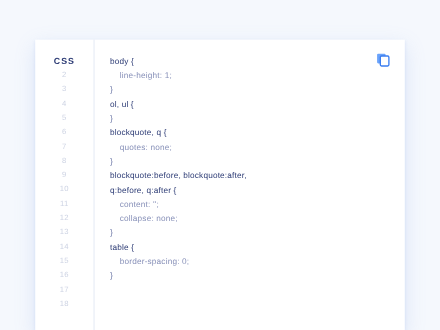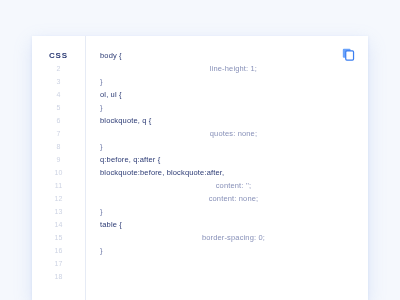--- a/index.html
+++ b/index.html
@@ -85,21 +85,20 @@
   }
   .code-line.selector {
     color: #2b3a74;
     font-weight: normal;
   }
   .code-line.brace {
     color: #6f7aa8;
   }
   .code-line.prop {
     color: #8790b8;
-    text-align: center;
   }
 
   
   #copy-button {
     position: absolute;
     top: 10px;
     right: 12px;
     width: 16px;
     height: 16px;
     display: flex;
@@ -144,24 +143,24 @@
     <div id="code-pane">
       <div id="code-lines">
           <div class="code-line selector">body {</div>
           <div class="code-line prop">    line-height: 1;</div>
           <div class="code-line brace">}</div>
           <div class="code-line selector">ol, ul {</div>
           <div class="code-line brace">}</div>
           <div class="code-line selector">blockquote, q {</div>
           <div class="code-line prop">    quotes: none;</div>
           <div class="code-line brace">}</div>
+          <div class="code-line selector">blockquote:before, blockquote:after,</div>
           <div class="code-line selector">q:before, q:after {</div>
-          <div class="code-line selector">blockquote:before, blockquote:after,</div>
           <div class="code-line prop">    content: '';</div>
-          <div class="code-line prop">    content: none;</div>
+          <div class="code-line prop">    collapse: none;</div>
           <div class="code-line brace">}</div>
           <div class="code-line selector">table {</div>
           <div class="code-line prop">    border-spacing: 0;</div>
           <div class="code-line brace">}</div>
         </div>
 
       <div id="copy-button">
         <svg id="copy-icon" width="13" height="13" viewBox="0 0 16 16">
           <rect x="1" y="1" width="9.5" height="11" rx="1.3" fill="#6aa3fb"></rect>
           <rect x="4.6" y="3.6" width="9.6" height="11.2" rx="1.3" fill="#ffffff" stroke="#3b7ef0" stroke-width="1.5"></rect>

